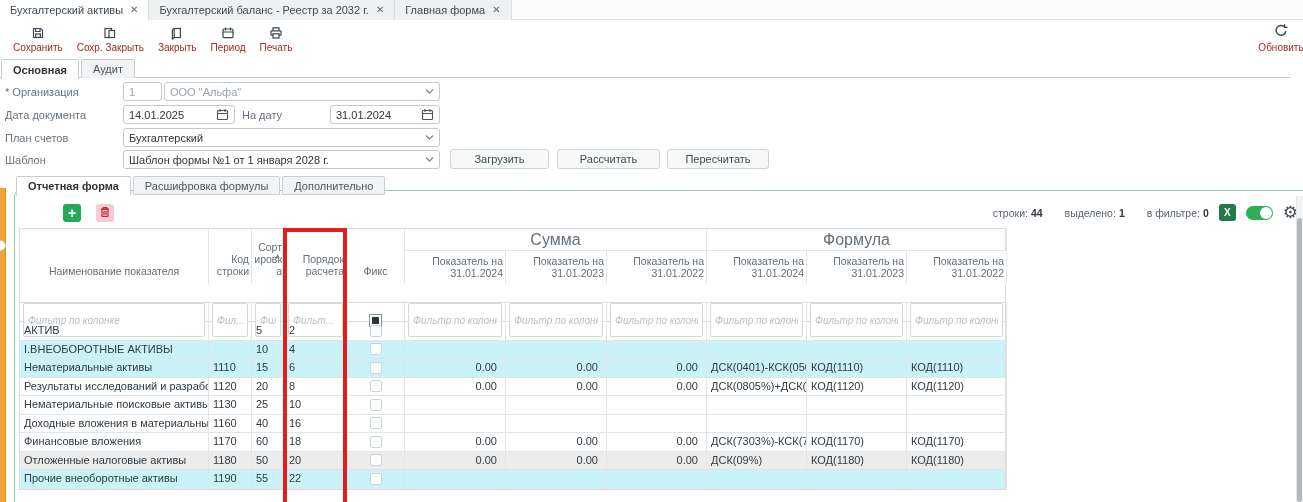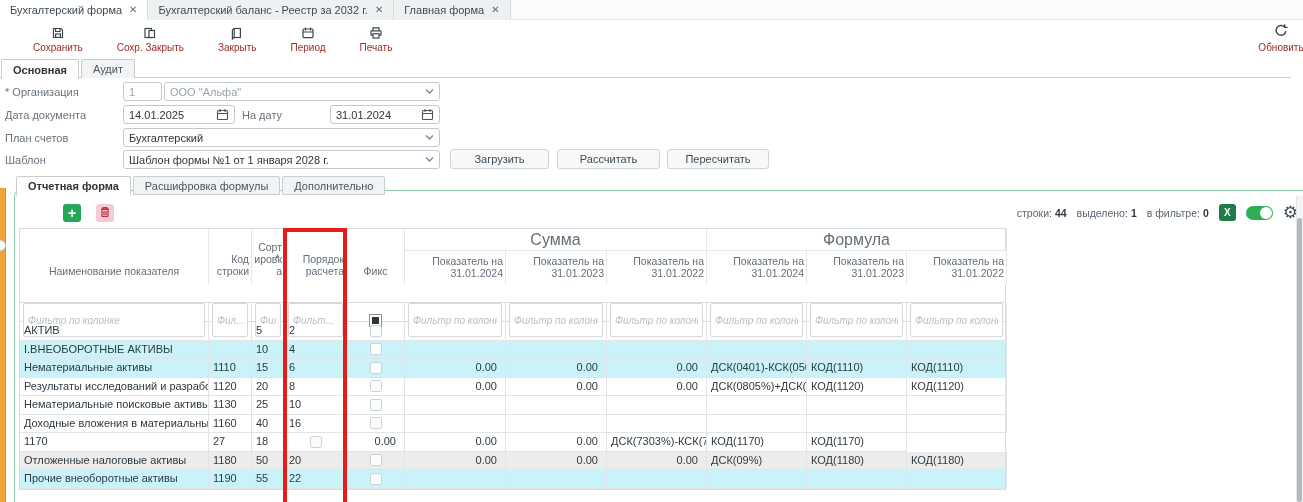--- a/index.html
+++ b/index.html
@@ -7,21 +7,21 @@
   #root { position:relative; width:1303px; height:502px; overflow:hidden; background:#fff; font-size:11px; color:#333; }
 
   
   #tabbar { position:absolute; left:0; top:0; width:1303px; height:20px; background:#fbfbfc; border-bottom:1px solid #e2e5e8; display:flex; }
   .wtab { height:20px; display:flex; align-items:center; gap:7px; padding:0 10px; background:#eef1f2; border-right:1px solid #d9dde0; font-size:11px; color:#3f4a54; white-space:nowrap; cursor:pointer; }
   .wtab.active { background:#fff; }
   .wtab-close { color:#5f6b76; font-size:10px; line-height:10px; }
 
   
   #toolbar { position:absolute; left:0; top:21px; width:1303px; height:37px; background:#fff; display:flex; align-items:center; padding-left:6px; }
-  .tbtn { display:flex; flex-direction:column; align-items:center; justify-content:center; gap:2px; padding:2px 7px; cursor:pointer;margin-left:20px; }
+  .tbtn { display:flex; flex-direction:column; align-items:center; justify-content:center; gap:2px; padding:2px 7px; cursor:pointer; }
   .tbtn svg { display:block; }
   .tlabel { font-size:10px; color:#9c2b24; white-space:nowrap; }
   #refresh-btn { position:absolute; right:0px; top:2px; width:44px; display:flex; flex-direction:column; align-items:center; gap:1px; cursor:pointer; }
 
   
   #formtabs { position:absolute; left:0; top:59px; width:1291px; height:19px; border-bottom:1px solid #c9ced3; display:flex; padding-left:1px; }
   .ftab { height:19px; padding:0 11px; display:flex; align-items:center; border:1px solid #c9ced3; border-bottom:none; background:#f1f3f4; color:#4c565f; font-size:11px; cursor:pointer; margin-right:2px; border-radius:2px 2px 0 0; }
   .ftab.active { background:#fff; font-weight:bold; color:#333; height:20px; }
 
   
@@ -83,21 +83,21 @@
   #vscroll-track { position:absolute; right:0px; top:196px; width:7px; height:306px; background:#f3f4f5; border-left:1px solid #e4e7ea; z-index:4; }
   #vscroll-thumb { position:absolute; right:1px; top:218px; width:5px; height:284px; background:#b2b8be; border-radius:3px; z-index:5; cursor:grab; }
 </style>
 </head>
 <body>
 
 <div id="root">
 
   <div id="tabbar">
       <div class="wtab active">
-        <span class="wtab-label">Бухгалтерский форма</span>
+        <span class="wtab-label">Бухгалтерский активы</span>
         <span class="wtab-close">✕</span>
       </div>
       <div class="wtab">
         <span class="wtab-label">Бухгалтерский баланс - Реестр за 2032 г.</span>
         <span class="wtab-close">✕</span>
       </div>
       <div class="wtab">
         <span class="wtab-label">Главная форма</span>
         <span class="wtab-close">✕</span>
       </div>
@@ -250,21 +250,21 @@
         <svg width="12" height="12" viewBox="0 0 12 12" fill="none" stroke="#c5293c" stroke-width="1.2">
           <path d="M2 3.2 h8"></path>
             <path d="M4.3 3.2 v-1.6 h3.4 v1.6"></path>
             <rect x="3" y="3.2" width="6" height="7.2" rx="0.5"></rect>
             <path d="M5 5 v4 M7 5 v4"></path>
         </svg>
       </span>
     </div>
 
     <div id="grid-stats">
-      <span id="stats-wrap" style="display: flex; gap: 10px;">
+      <span id="stats-wrap" style="display: flex; gap: 22px;">
           <span class="stat"><span>строки:</span><b>44</b></span>
           <span class="stat"><span>выделено:</span><b>1</b></span>
           <span class="stat"><span>в фильтре:</span><b>0</b></span>
         </span>
       <div id="excel-btn">X</div>
       <div id="toggle">
           <div class="knob"></div>
         </div>
       <div id="gear">⚙</div>
     </div>
@@ -408,22 +408,23 @@
               <div class="rowchk"></div>
             </div>
             <div class="tcell num"></div>
             <div class="tcell num"></div>
             <div class="tcell num"></div>
             <div class="tcell"></div>
             <div class="tcell"></div>
             <div class="tcell"></div>
           </div>
           <div class="trow w">
+            <div class="tcell">Финансовые вложения</div>
             <div class="tcell">1170</div>
-            <div class="tcell">27</div>
+            <div class="tcell">60</div>
             <div class="tcell">18</div>
             <div class="tcell center">
               <div class="rowchk"></div>
             </div>
             <div class="tcell num">0.00</div>
             <div class="tcell num">0.00</div>
             <div class="tcell num">0.00</div>
             <div class="tcell">ДСК(7303%)-КСК(73...</div>
             <div class="tcell">КОД(1170)</div>
             <div class="tcell">КОД(1170)</div>

